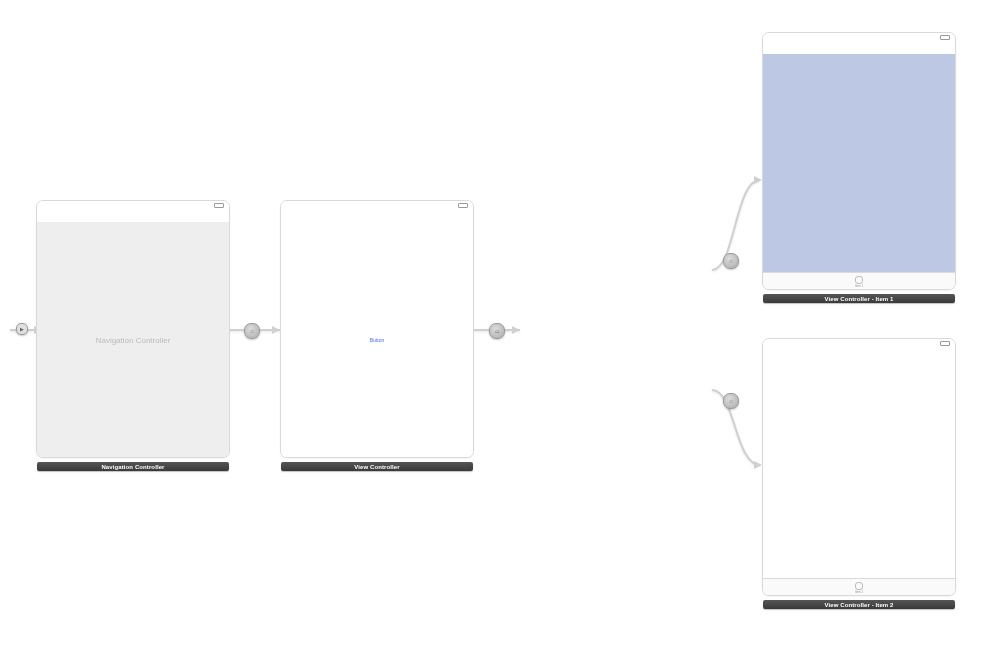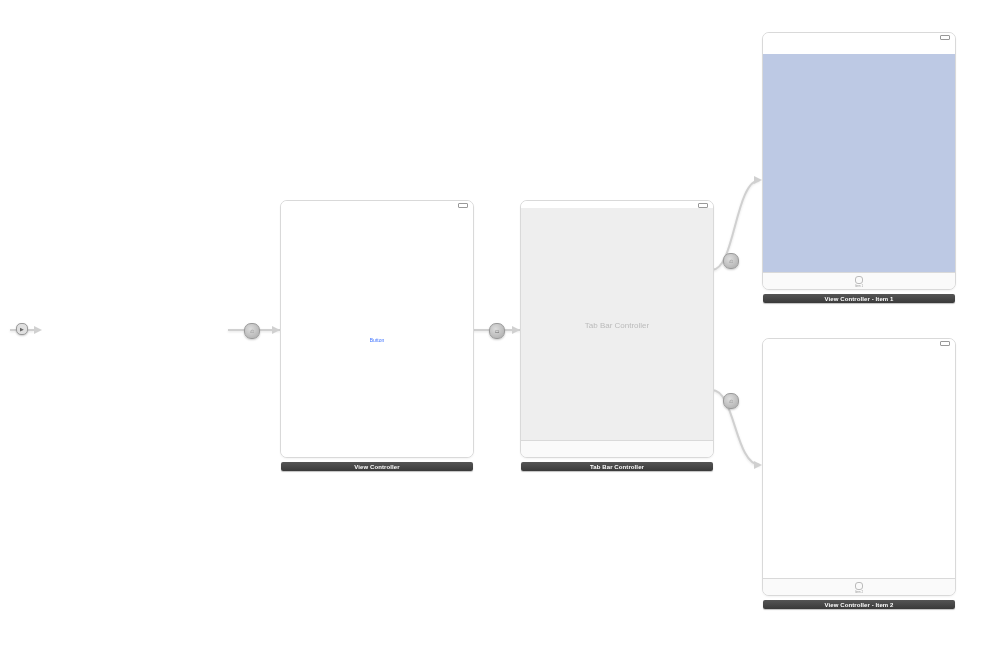--- a/index.html
+++ b/index.html
@@ -167,20 +167,34 @@
   <polygon class="arrowhead" points="754,176 762,180 754,184"></polygon>
 
   <path class="wire" d="M712 390 C 735 390, 735 465, 760 465"></path>
   <polygon class="arrowhead" points="754,461 762,465 754,469"></polygon>
 </svg>
 
 <div class="segue-badge" style="left:16px; top:323px; width:10px; height:10px; border-radius:5px; background:#e0e0e0;">
   <span class="inner">▶</span>
 </div>
 
+<div class="scene" style="left:36px; top:200px;">
+  <div class="device">
+    <div class="statusbar">
+          <div class="batt"></div>
+        </div>
+    <div class="navbar"></div>
+    <div class="body grey">
+      <div class="center-label">Navigation Controller</div>
+    </div>
+  </div>
+  <div class="scene-label" style="top:262px;">
+    <span>Navigation Controller</span>
+  </div>
+</div>
 
 <div class="segue-badge" style="left:244px; top:323px;">
   <span class="inner">⎌</span>
 </div>
 
 <div class="scene" style="left:280px; top:200px;">
   <div class="device">
     <div class="statusbar">
           <div class="batt"></div>
         </div>
@@ -191,34 +205,20 @@
   </div>
   <div class="scene-label" style="top:262px;">
     <span>View Controller</span>
   </div>
 </div>
 
 <div class="segue-badge" style="left:489px; top:323px;">
   <span class="inner">▭</span>
 </div>
 
-<div class="scene" style="left:520px; top:200px;">
-  <div class="device">
-    <div class="statusbar">
-          <div class="batt"></div>
-        </div>
-    <div class="body grey with-tab" style="top:7px;">
-      <div class="center-label">Tab Bar Controller</div>
-    </div>
-    <div class="tabbar"></div>
-  </div>
-  <div class="scene-label" style="top:262px;">
-    <span>Tab Bar Controller</span>
-  </div>
-</div>
 
 <div class="segue-badge" style="left:723px; top:253px;">
   <span class="inner">⎌</span>
 </div>
 <div class="segue-badge" style="left:723px; top:393px;">
   <span class="inner">⎌</span>
 </div>
 
 <div class="scene" style="left:762px; top:32px;">
   <div class="device">

